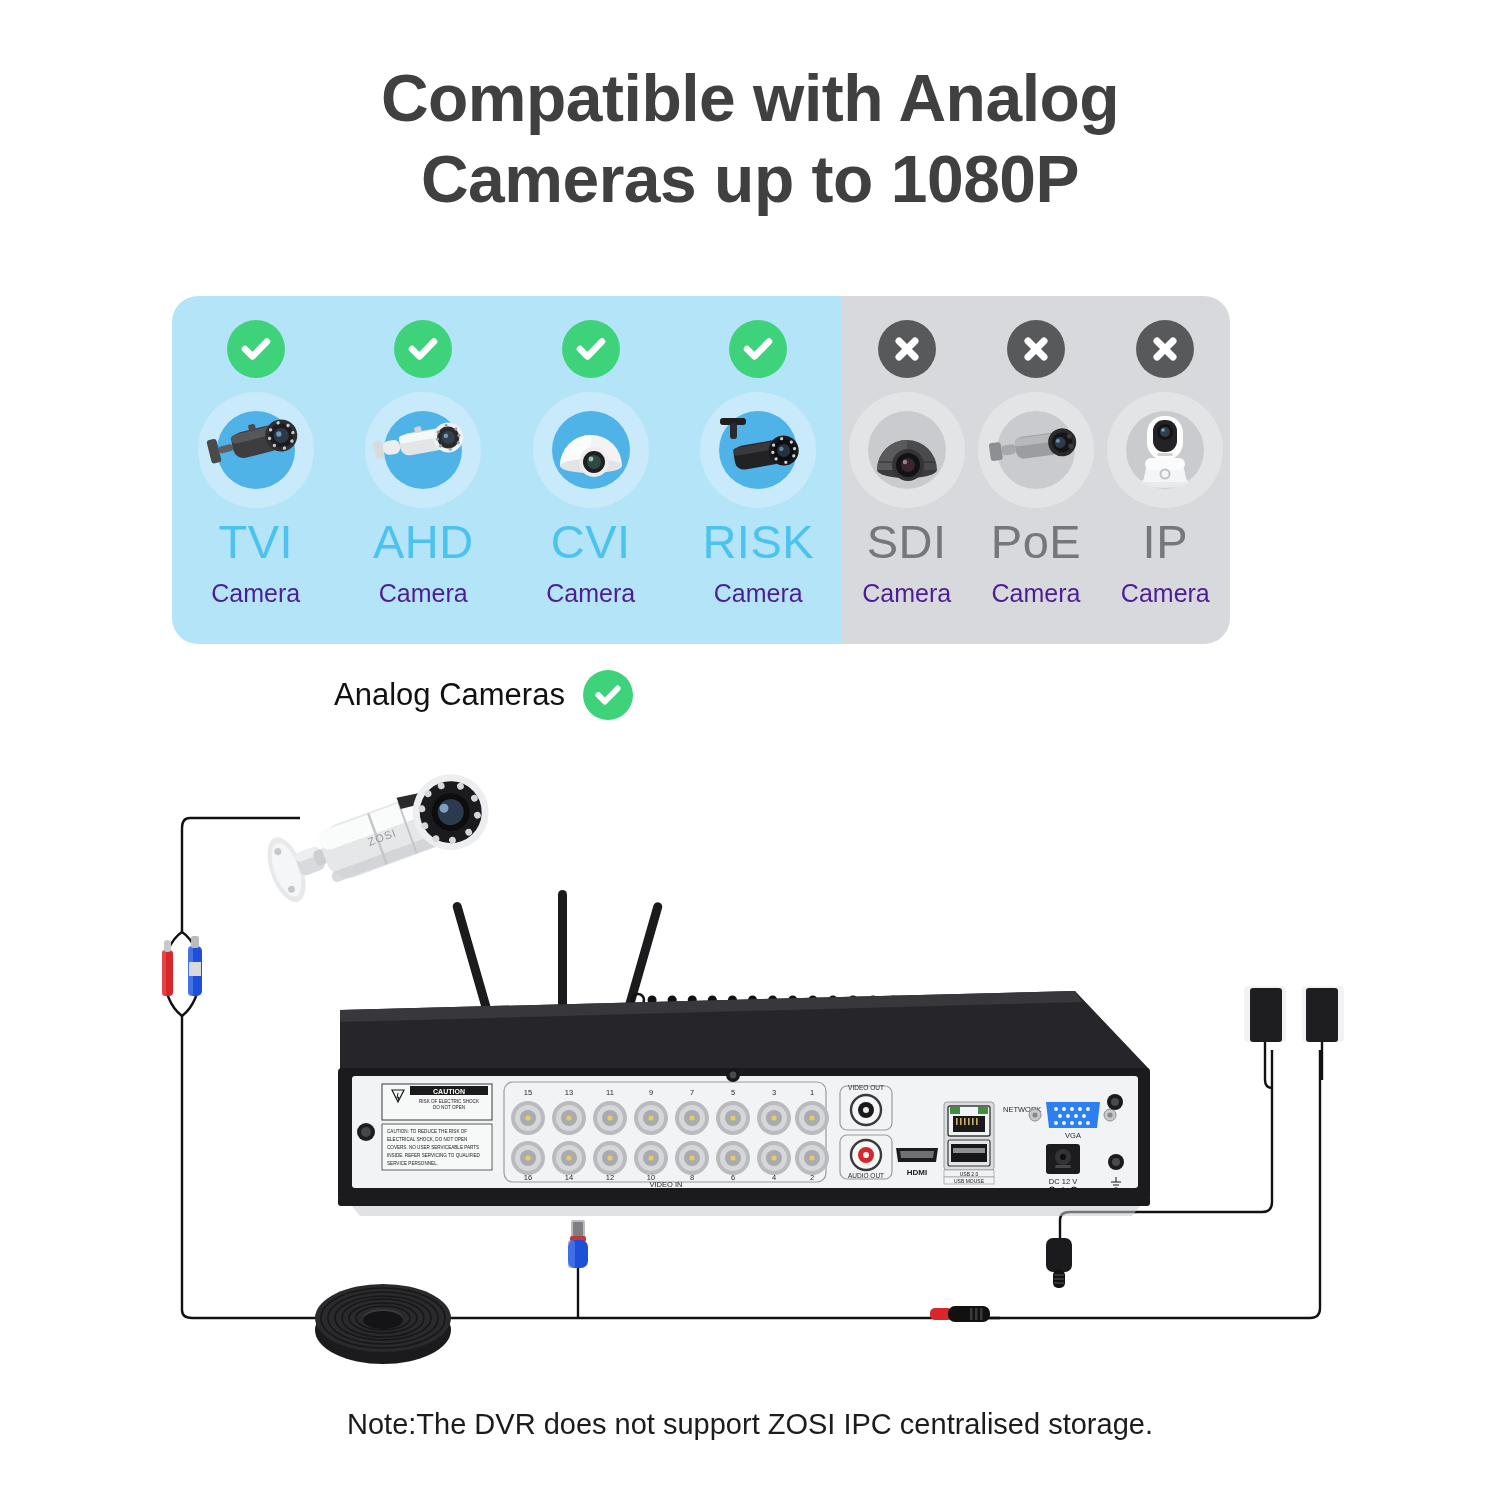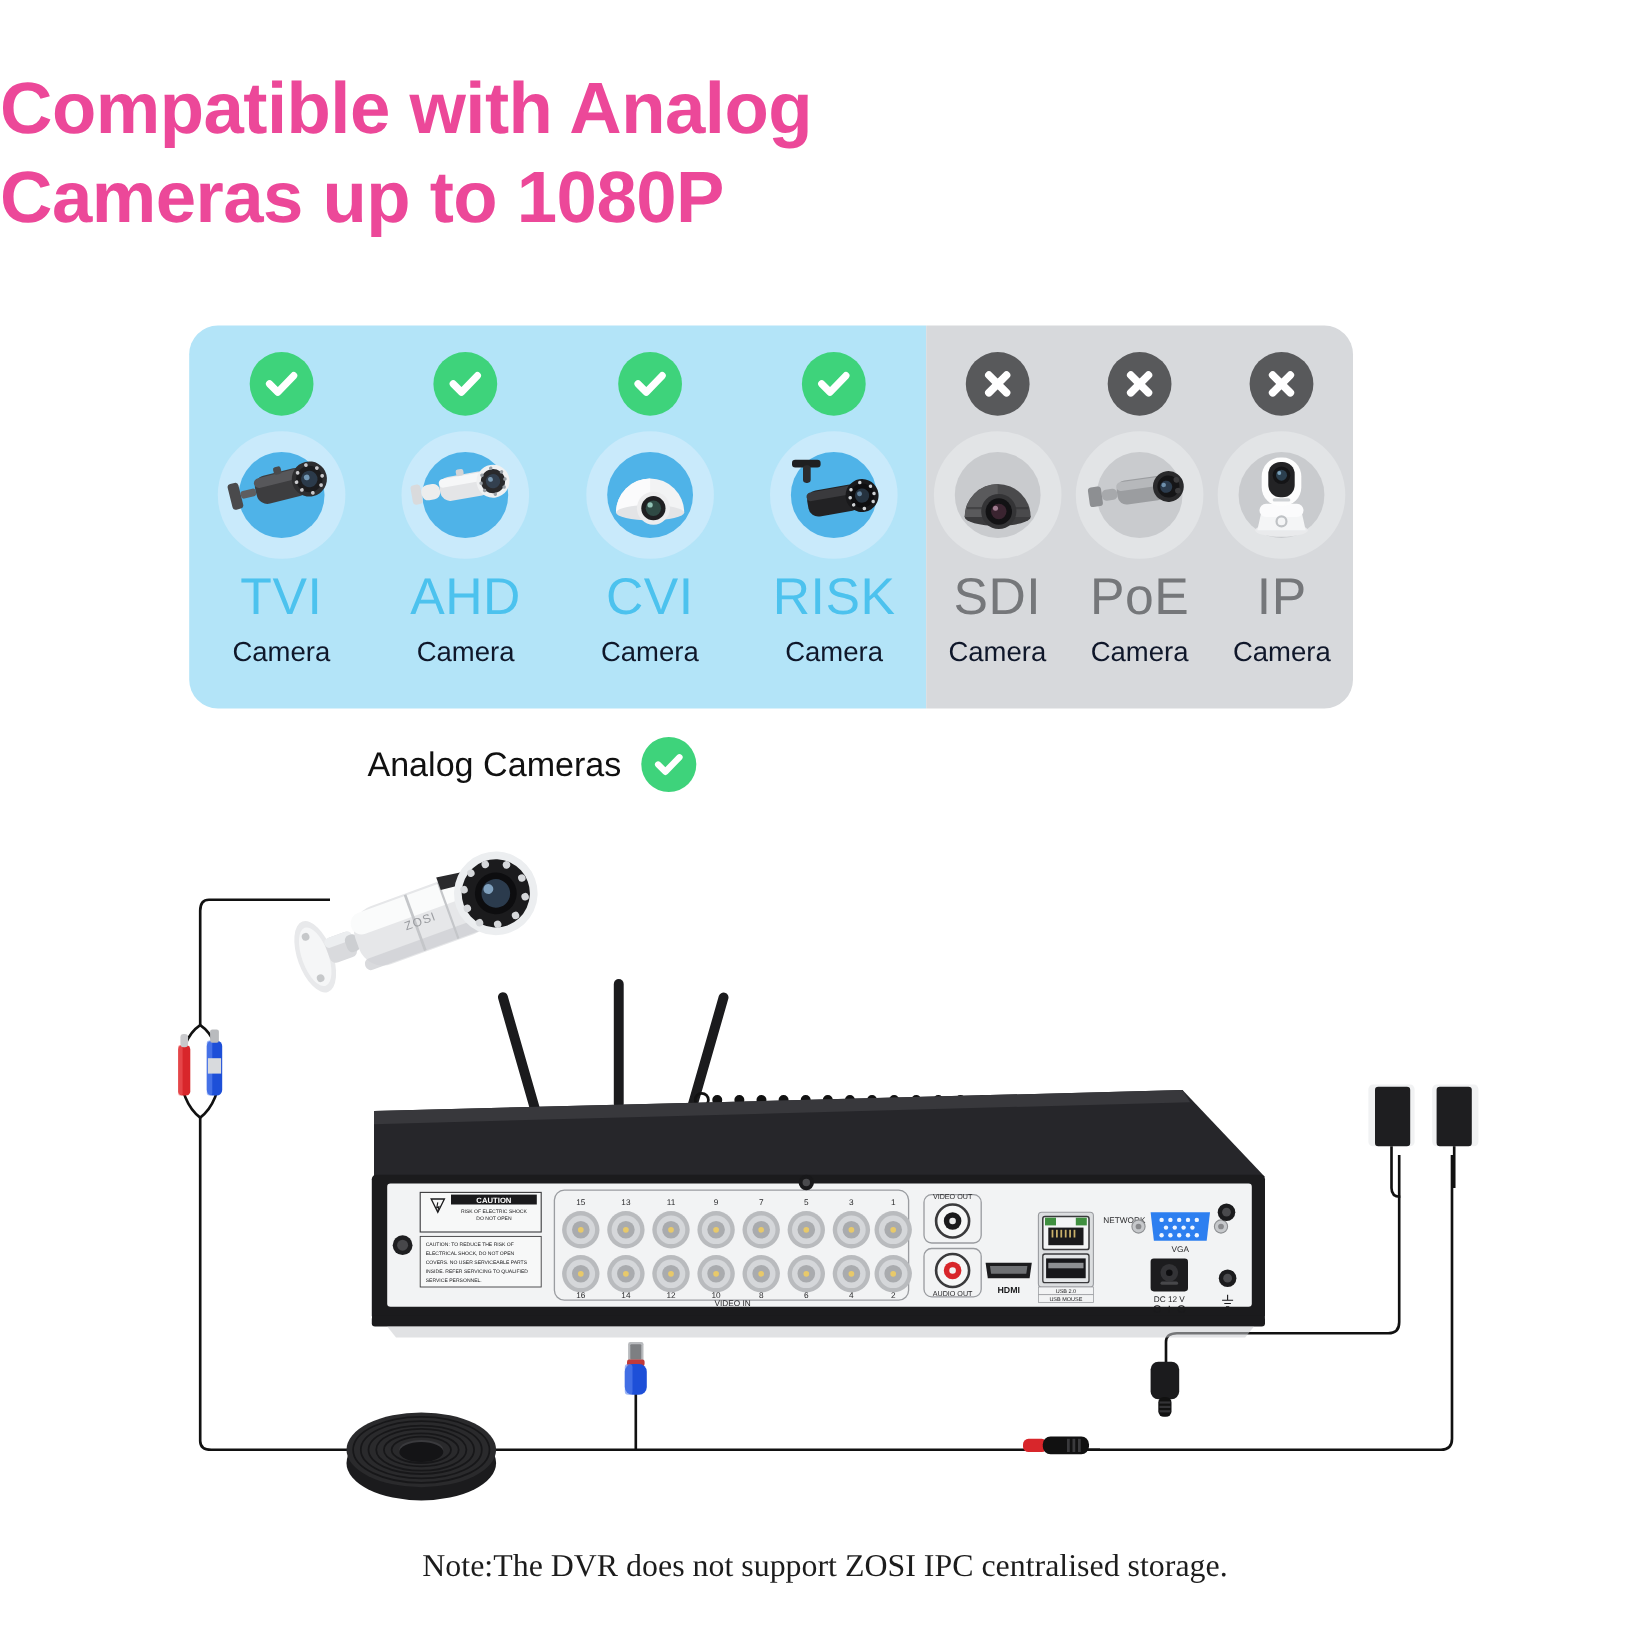--- a/index.html
+++ b/index.html
@@ -11,25 +11,26 @@
     position: relative;
     font-family: "Liberation Sans", sans-serif;
     color: #111;
     overflow: hidden;
   }
 
   
   #title {
     position: absolute;
     top: 58px; left: 0; width: 1500px;
+    text-align: center;
     font-size: 66px;
     font-weight: bold;
     line-height: 1.22;
     letter-spacing: -0.5px;
-    color: #ec4899;
+    color: #404040;
   }
   #title .line { display: block; }
 
   
   #compat-panel {
     position: absolute;
     left: 172px; top: 296px;
     width: 1156px; height: 348px;
     display: flex;
     border-radius: 12px;
@@ -99,21 +100,21 @@
     font-size: 47px;
     line-height: 1;
     font-weight: 400;
     letter-spacing: 0.5px;
   }
   .cam-type.blue { color: #4cc2ee; }
   .cam-type.gray { color: #75777a; }
   .cam-sub {
     margin-top: 14px;
     font-size: 25px;
-    color: #0f172a;
+    color: #4c1d95;
     font-weight: 400;
   }
 
   
   #legend {
     position: absolute;
     top: 668px; left: 172px;
     width: 1156px; height: 62px;
   }
   .legend-group {
@@ -140,21 +141,21 @@
 
   
   #footer-note {
     position: absolute;
     left: 0; top: 1404px; width: 1500px;
     text-align: center;
     font-size: 29px;
     line-height: 1.38;
     color: #1c1c1c;
   }
-  #footer-note .line { display: block; font-family: Liberation Serif, serif; }
+  #footer-note .line { display: block; }
 </style>
 </head>
 <body>
 
 <div id="title">
   <span class="line">Compatible with Analog</span>
   <span class="line">Cameras up to 1080P</span>
 </div>
 
 <div id="compat-panel">

